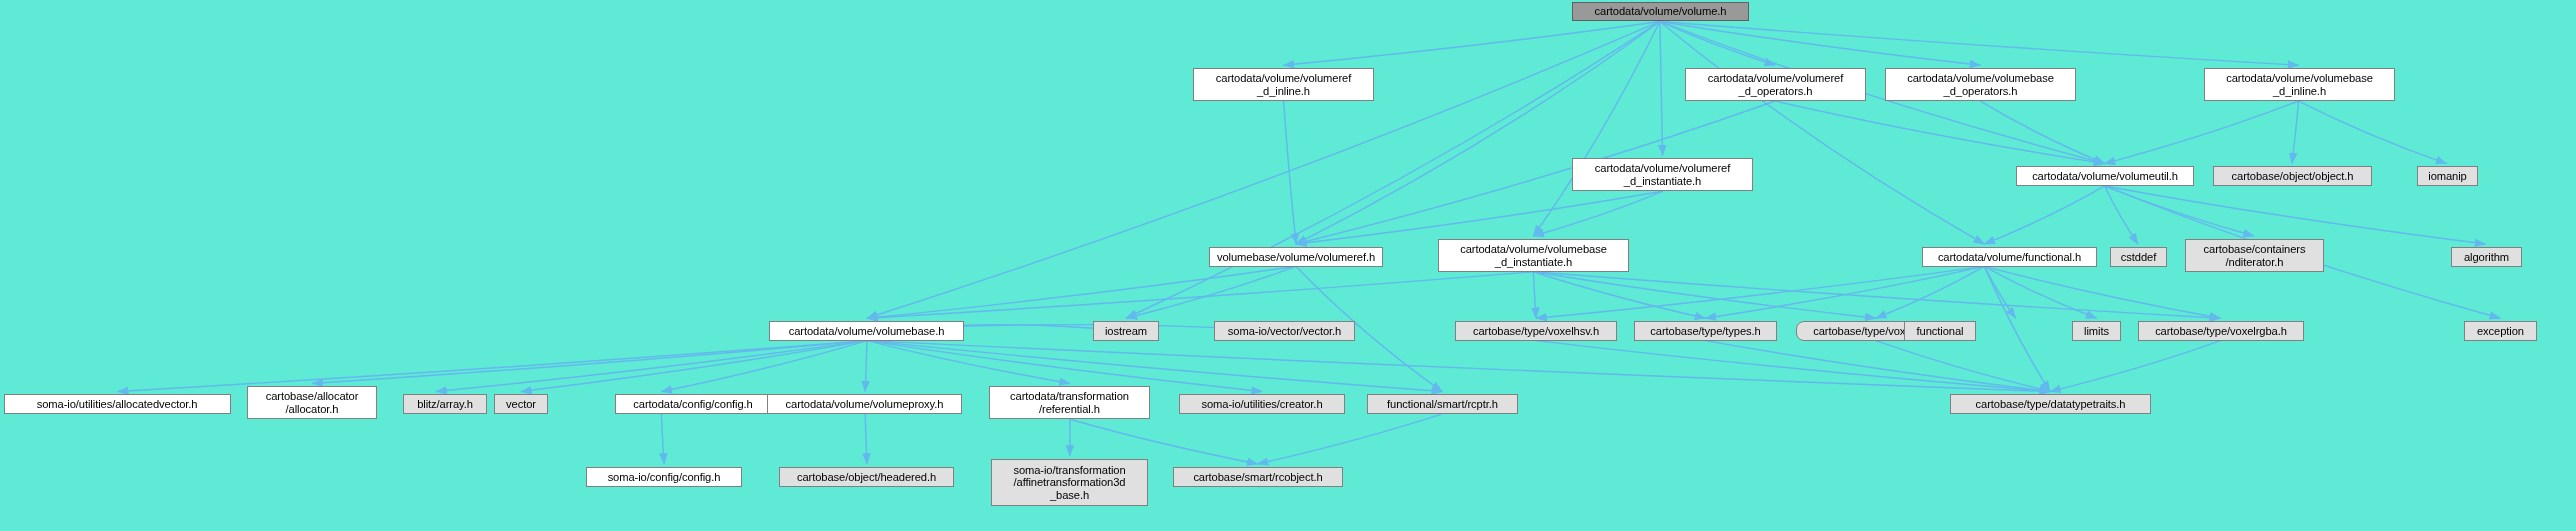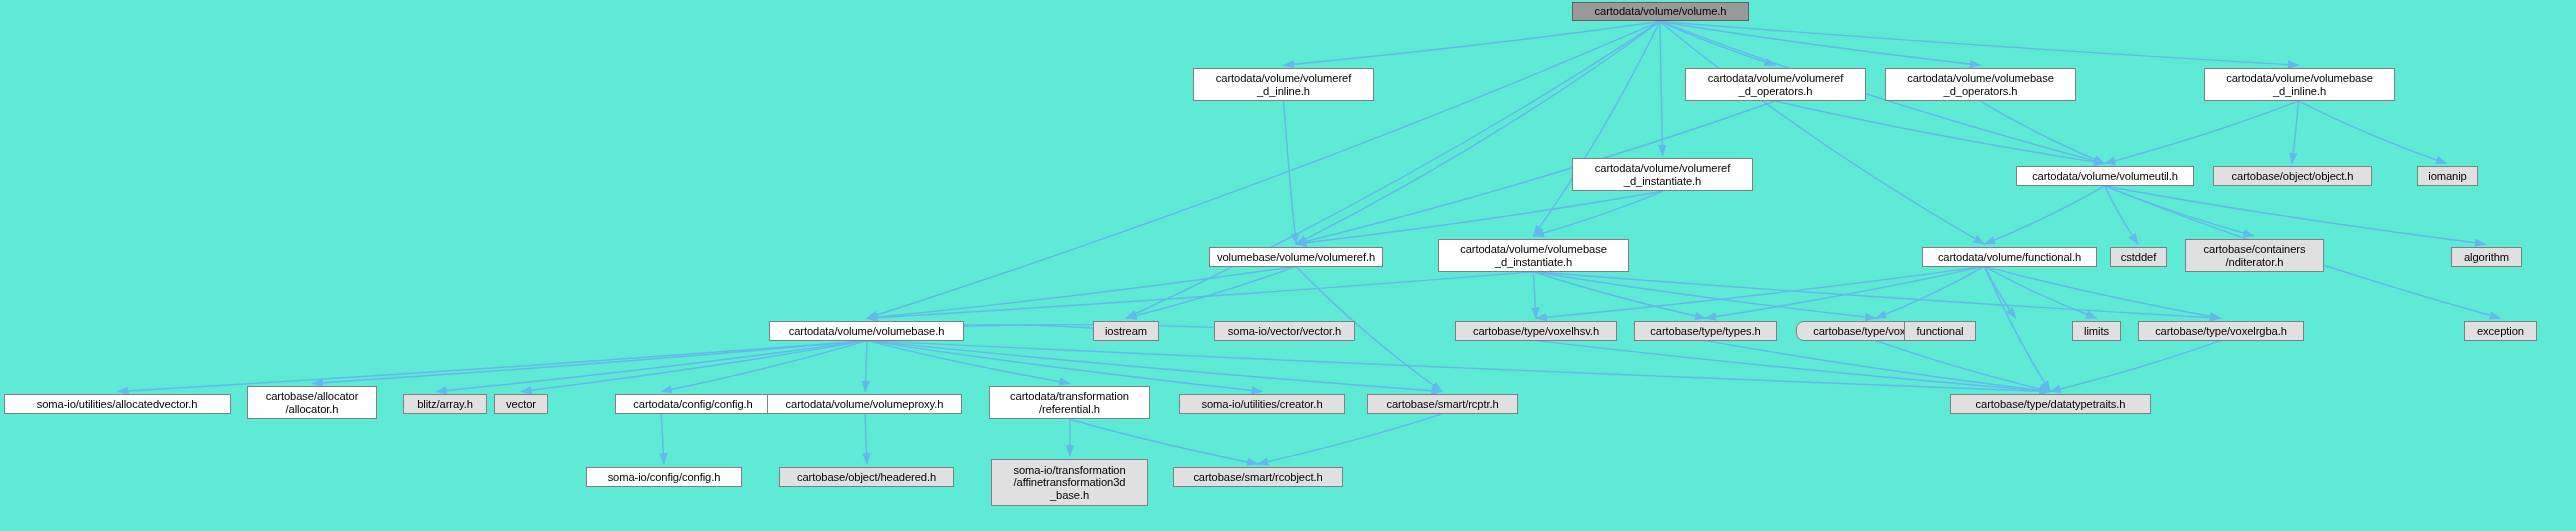--- a/index.html
+++ b/index.html
@@ -160,21 +160,21 @@
       <div class="node hdr" style="left: 3.6px; top: 394px; width: 227px; height: 19.7px;">soma-io/utilities/allocatedvector.h</div>
       <div class="node hdr" style="left: 247px; top: 386px; width: 130px; height: 33px;">cartobase/allocator
 /allocator.h</div>
       <div class="node sys" style="left: 403px; top: 394px; width: 84px; height: 19.7px;">blitz/array.h</div>
       <div class="node sys" style="left: 494px; top: 394px; width: 54px; height: 19.7px;">vector</div>
       <div class="node hdr" style="left: 583px; top: 394px; width: 156px; height: 19.7px; margin-left: 32px;">cartodata/config/config.h</div>
       <div class="node hdr" style="left: 767px; top: 394px; width: 195px; height: 19.7px;">cartodata/volume/volumeproxy.h</div>
       <div class="node hdr" style="left: 989px; top: 386px; width: 161px; height: 33px;">cartodata/transformation
 /referential.h</div>
       <div class="node sys" style="left: 1179px; top: 394px; width: 166px; height: 19.7px;">soma-io/utilities/creator.h</div>
-      <div class="node sys" style="left: 1367px; top: 394px; width: 151px; height: 19.7px;">cartobase/smart/rcptr.h</div>
+      <div class="node sys" style="left: 1367px; top: 394px; width: 151px; height: 19.7px;">functional/smart/rcptr.h</div>
       <div class="node sys" style="left: 1950px; top: 394px; width: 201px; height: 19.7px;">cartobase/type/datatypetraits.h</div>
       <div class="node hdr" style="left: 586px; top: 467px; width: 156px; height: 19.7px;">soma-io/config/config.h</div>
       <div class="node sys" style="left: 779px; top: 467px; width: 175px; height: 19.7px;">cartobase/object/headered.h</div>
       <div class="node sys" style="left: 991px; top: 459px; width: 157px; height: 47px;">soma-io/transformation
 /affinetransformation3d
 _base.h</div>
       <div class="node sys" style="left: 1173px; top: 467px; width: 170px; height: 19.7px;">cartobase/smart/rcobject.h</div>
     </div>
 </div>
 

